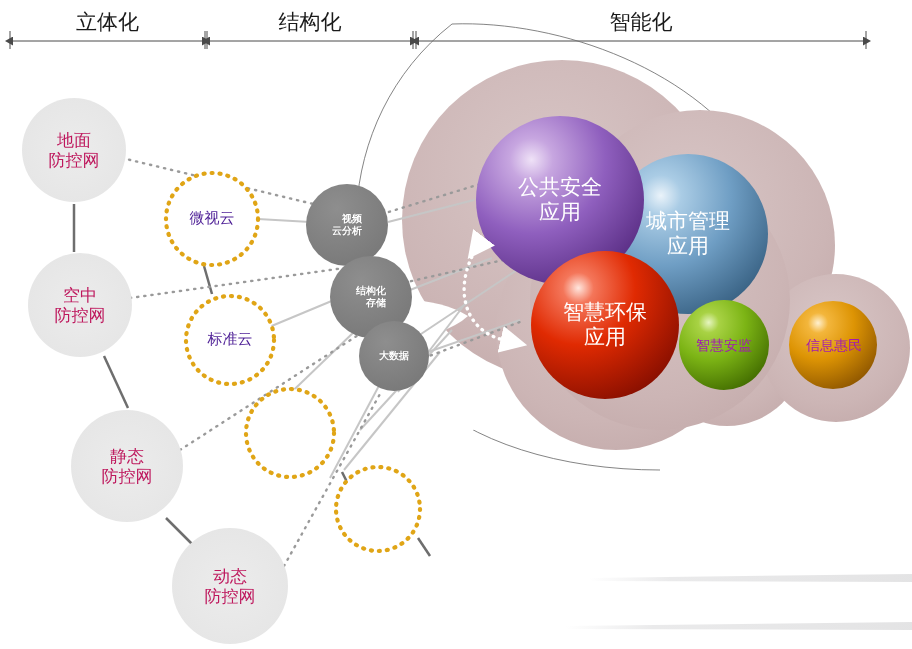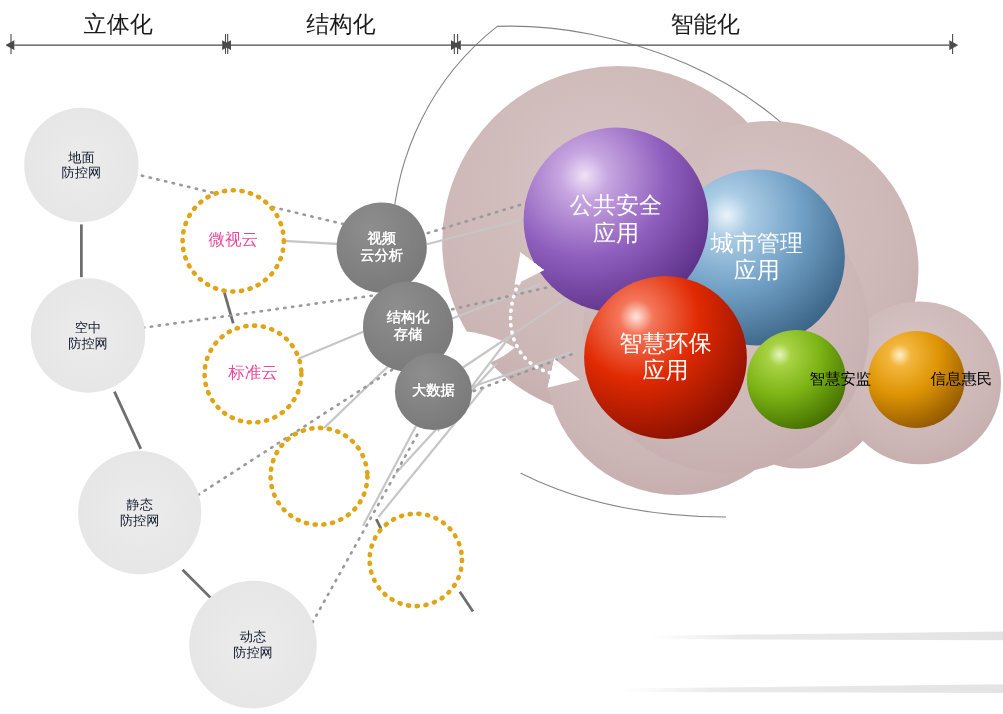--- a/index.html
+++ b/index.html
@@ -9,26 +9,26 @@
   #stage{position:relative;width:912px;height:646px;background:#ffffff;}
   #svgroot{position:absolute;left:0;top:0;width:912px;height:649px;}
 
   
   .phase-label{position:absolute;font-size:21px;color:#1a1a1a;
       white-space:nowrap;text-align:center;font-family:"DejaVu Sans","Liberation Sans",sans-serif;}
 
   
   .node-txt{position:absolute;display:flex;align-items:center;justify-content:center;
       text-align:center;line-height:1.18;white-space:pre-line;pointer-events:none;}
-  .t-gray-light{color:#0f172a;font-size:12px;}
-  .t-cloud{color:#ec4899;font-size:15px;}
-  .t-dark{color:#ffffff;font-size:13px;font-weight:bold;
-      text-shadow:0 0 1px rgba(0,0,0,.25);}
+  .t-gray-light{color:#be185d;font-size:17px;}
+  .t-cloud{color:#4c1d95;font-size:15px;}
+  .t-dark{color:#ffffff;font-size:10px;font-weight:bold;
+      text-shadow:0 0 1px rgba(0,0,0,.25);text-align:right;}
   .t-sphere-lg{color:#ffffff;font-size:21px;}
-  .t-sphere-sm{color:#000000;font-size:14px;margin-left:40px;}
+  .t-sphere-sm{color:#a21caf;font-size:14px;}
 </style>
 </head>
 <body>
 
 <div id="stage">
 
   <svg id="svgroot" viewBox="0 0 912 649">
     <defs>
 
       <radialGradient id="gHalo" cx="45%" cy="35%" r="75%">

